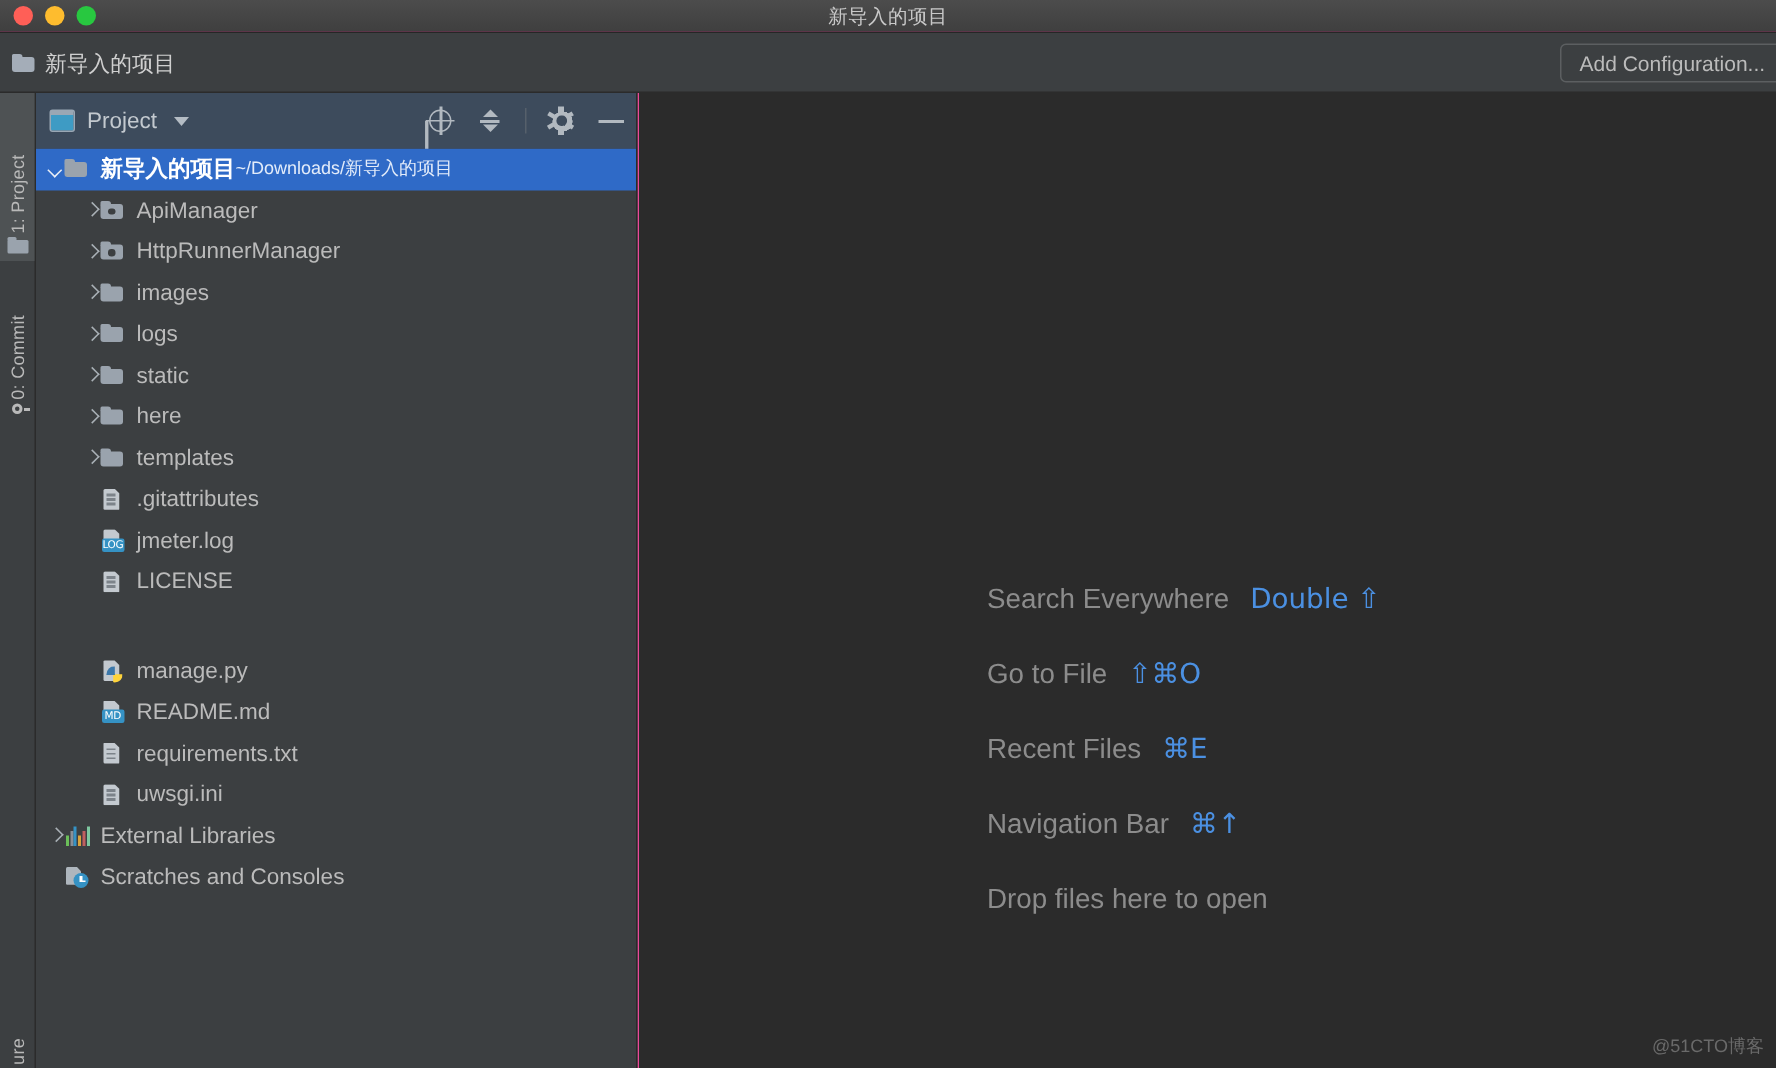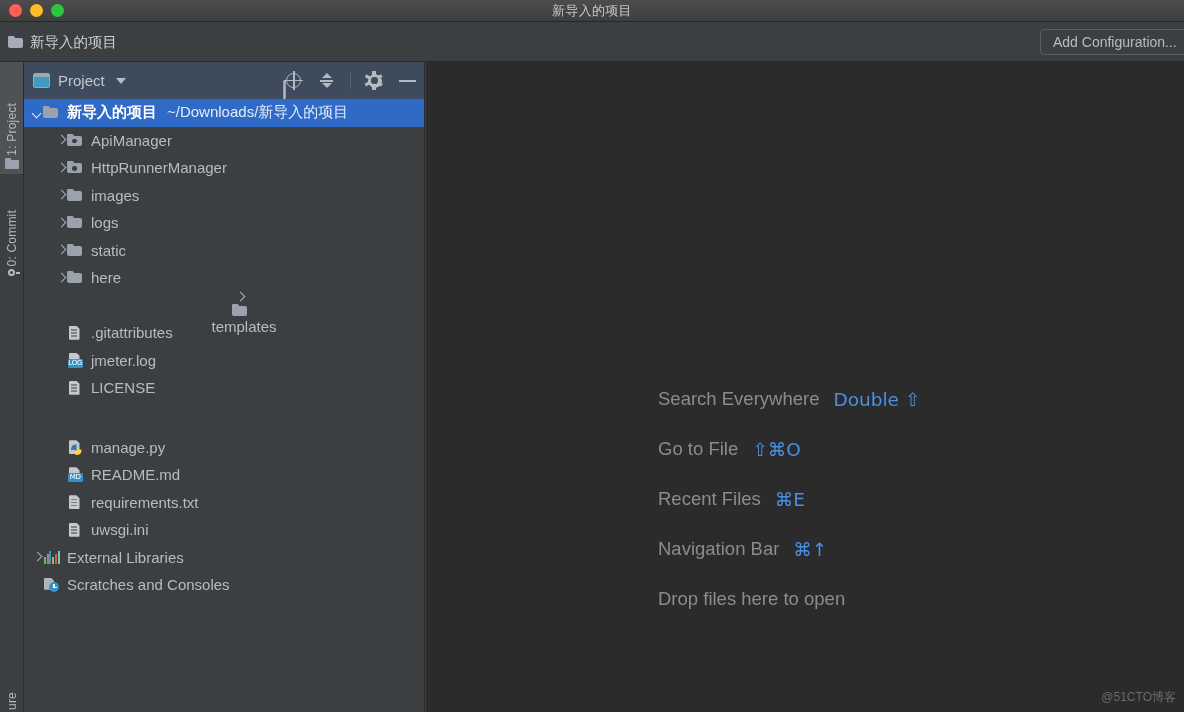--- a/index.html
+++ b/index.html
@@ -11,21 +11,21 @@
     width: 1184px;
     height: 712px;
     overflow: hidden;
     font-family: "Liberation Sans", "DejaVu Sans", sans-serif;
     -webkit-font-smoothing: antialiased;
   }
   .app {
     position: relative;
     width: 1184px;
     height: 712px;
-    background: #701a75;
+    background: #ec4899;
   }
 
   
   .titlebar {
     position: absolute;
     left: 0; top: 0;
     width: 1184px; height: 22px;
     background: linear-gradient(#4c4c4c, #3f3f3f);
     border-bottom: 1px solid #262626;
     box-sizing: border-box;
@@ -524,23 +524,22 @@
   }
   .ic-scratch > i::after {
     content: "";
     position: absolute;
     left: 4.6px; top: 4.6px;
     width: 3px; height: 1.2px;
     background: #ffffff;
   }
   .label { margin-left: 7px; }
   .path {
-    margin-left: 10px;
     color: #cfd9e8;
-    font-size: 15px;
+    font-size: 12px;
   }
 
   
   .editor {
     position: absolute;
     left: 426px; top: 62px;
     right: 0; bottom: 0;
     background: #2b2b2b;
   }
   .hints {
@@ -664,21 +663,21 @@
         <div class="row" style="padding-left: 32px;">
           <span class="arrow right"></span>
           <span class="tree-ico ic-folder"></span>
           <span class="label">static</span>
         </div>
         <div class="row" style="padding-left: 32px;">
           <span class="arrow right"></span>
           <span class="tree-ico ic-folder"></span>
           <span class="label">here</span>
         </div>
-        <div class="row" style="padding-left: 32px; flex-direction: column;">
+        <div class="row" style="padding-left: 32px;">
           <span class="arrow right"></span>
           <span class="tree-ico ic-folder"></span>
           <span class="label">templates</span>
         </div>
         <div class="row" style="padding-left: 32px;">
           <span class="arrow "></span>
           <span class="tree-ico ic-file">
             <i></i>
           </span>
           <span class="label">.gitattributes</span>

